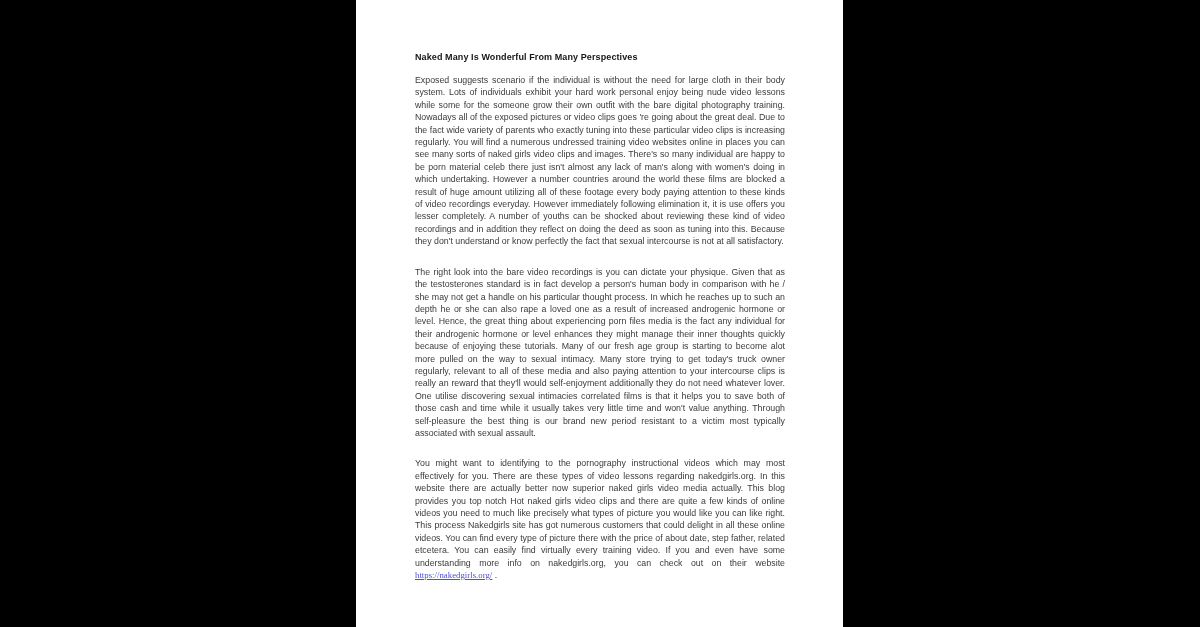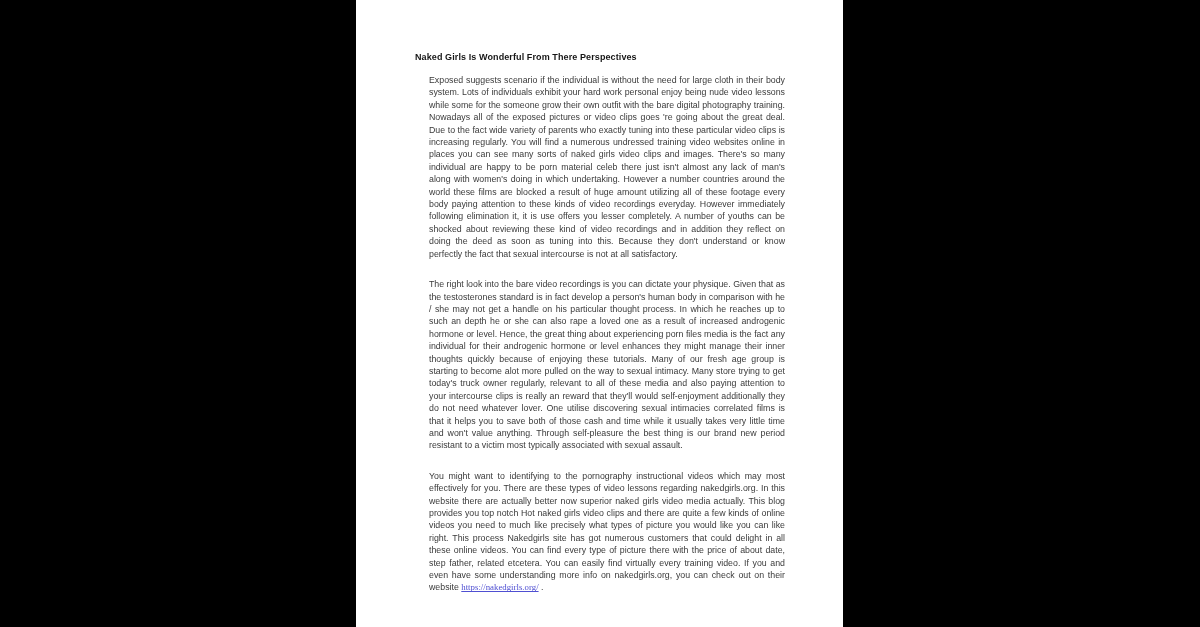--- a/index.html
+++ b/index.html
@@ -34,36 +34,36 @@
     font-weight: bold;
     color: #161616;
     margin: 0 0 11px 0;
     letter-spacing: 0.1px;
   }
   .para {
     font-size: 8.8px;
     line-height: 12.4px;
     color: #3a3a3a;
     text-align: justify;
-    margin: 0 0 18px 14px;
+    margin: 0 0 18px 0;
   }
   .para-last {
     margin-bottom: 0;
   }
   .link {
     color: #4f4fd2;
     text-decoration: underline;
     font-family: Liberation Serif, serif;
   }
 </style>
 </head>
 <body>
 
 <div class="canvas">
   <div class="page">
     <div class="content">
-      <h1 class="title">Naked Girls Is Wonderful From There Perspectives</h1>
+      <h1 class="title">Naked Many Is Wonderful From Many Perspectives</h1>
       <p class="para">Exposed suggests scenario if the individual is without the need for large cloth in their body system. Lots of individuals exhibit your hard work personal enjoy being nude video lessons while some for the someone grow their own outfit with the bare digital photography training. Nowadays all of the exposed pictures or video clips goes 're going about the great deal. Due to the fact wide variety of parents who exactly tuning into these particular video clips is increasing regularly. You will find a numerous undressed training video websites online in places you can see many sorts of naked girls video clips and images. There's so many individual are happy to be porn material celeb there just isn't almost any lack of man's along with women's doing in which undertaking. However a number countries around the world these films are blocked a result of huge amount utilizing all of these footage every body paying attention to these kinds of video recordings everyday. However immediately following elimination it, it is use offers you lesser completely. A number of youths can be shocked about reviewing these kind of video recordings and in addition they reflect on doing the deed as soon as tuning into this. Because they don't understand or know perfectly the fact that sexual intercourse is not at all satisfactory.</p>
       <p class="para">The right look into the bare video recordings is you can dictate your physique. Given that as the testosterones standard is in fact develop a person's human body in comparison with he / she may not get a handle on his particular thought process. In which he reaches up to such an depth he or she can also rape a loved one as a result of increased androgenic hormone or level. Hence, the great thing about experiencing porn files media is the fact any individual for their androgenic hormone or level enhances they might manage their inner thoughts quickly because of enjoying these tutorials. Many of our fresh age group is starting to become alot more pulled on the way to sexual intimacy. Many store trying to get today's truck owner regularly, relevant to all of these media and also paying attention to your intercourse clips is really an reward that they'll would self-enjoyment additionally they do not need whatever lover. One utilise discovering sexual intimacies correlated films is that it helps you to save both of those cash and time while it usually takes very little time and won't value anything. Through self-pleasure the best thing is our brand new period resistant to a victim most typically associated with sexual assault.</p>
       <p class="para para-last"><span>You might want to identifying to the pornography instructional videos which may most effectively for you. There are these types of video lessons regarding nakedgirls.org. In this website there are actually better now superior naked girls video media actually. This blog provides you top notch Hot naked girls video clips and there are quite a few kinds of online videos you need to much like precisely what types of picture you would like you can like right. This process Nakedgirls site has got numerous customers that could delight in all these online videos. You can find every type of picture there with the price of about date, step father, related etcetera. You can easily find virtually every training video. If you and even have some understanding more info on nakedgirls.org, you can check out on their website </span><a href="#" class="link">https://nakedgirls.org/</a><span> .</span></p>
     </div>
   </div>
 </div>
 
 </body></html>

